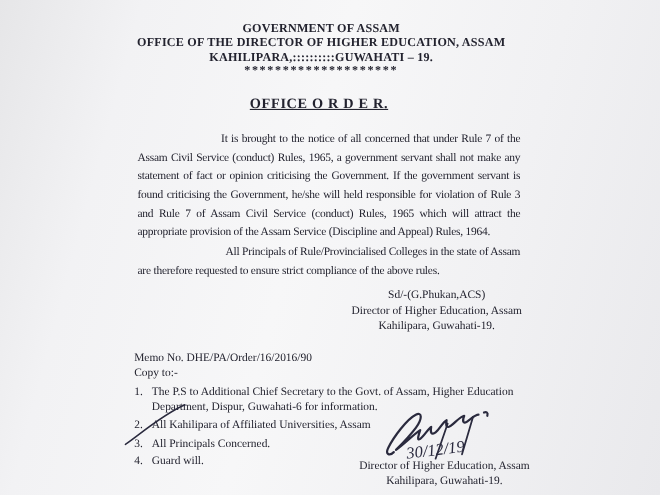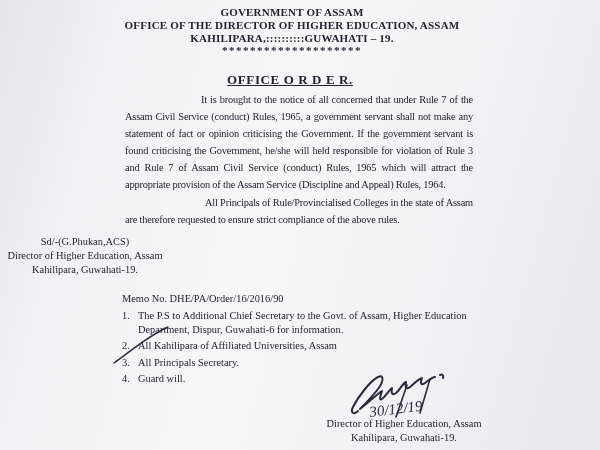--- a/index.html
+++ b/index.html
@@ -11,21 +11,21 @@
     background: #e9e9eb;
   }
   .sheet {
     position: relative;
     width: 600px;
     height: 450px;
     background: linear-gradient(105deg, #e6e6e8 0%, #f2f2f4 18%, #f7f7f8 45%, #f1f1f3 72%, #e9e9ec 100%);
     font-family: "Liberation Serif", "DejaVu Serif", serif;
     color: #23232f;
     box-sizing: border-box;
-    padding-top: 6px;
+    padding-top: 20px;
   }
   .doc-header {
     text-align: center;
     transform: translateX(-8px);
     font-weight: bold;
     font-size: 11px;
     line-height: 13px;
     letter-spacing: 0.2px;
   }
   .stars {
@@ -41,29 +41,30 @@
     text-align: center;
     transform: translateX(-10px);
     font-weight: bold;
     font-size: 13px;
     letter-spacing: 0.6px;
     text-decoration: underline;
   }
   .body-col {
     margin-left: 125px;
     width: 348px;
-    margin-top: 3px;
+    margin-top: 16px;
     font-size: 10.4px;
     line-height: 17px;
     letter-spacing: -0.2px;
     text-align: justify;
   }
   .para-1 { text-indent: 76px; }
   .para-2 { text-indent: 80px; margin-top: 1px; }
   .sig-block {
+    margin-left: 312px;
     margin-top: 7px;
     width: 170px;
     text-align: center;
     font-size: 10.4px;
     line-height: 14px;
   }
   .memo-row {
     display: flex;
     justify-content: space-between;
     margin-left: 122px;
@@ -143,33 +144,34 @@
   <div class="sig-block">
     <div>Sd/-(G.Phukan,ACS)</div>
     <div>Director of Higher Education, Assam</div>
     <div>Kahilipara, Guwahati-19.</div>
   </div>
 
   <div class="memo-row">
     <span class="memo-number">Memo No. DHE/PA/Order/16/2016/90</span>
   </div>
 
+  <div class="copy-to">Copy to:-</div>
 
   <div class="copy-list">
     <div class="copy-item">
       <span class="num">1.</span>
       <span class="txt">The P.S to Additional Chief Secretary to the Govt. of Assam, Higher Education Department, Dispur, Guwahati-6 for information.</span>
     </div>
     <div class="copy-item">
       <span class="num">2.</span>
       <span class="txt">All Kahilipara of Affiliated Universities, Assam</span>
     </div>
     <div class="copy-item">
       <span class="num">3.</span>
-      <span class="txt">All Principals Secretary.</span>
+      <span class="txt">All Principals Concerned.</span>
     </div>
     <div class="copy-item">
       <span class="num">4.</span>
       <span class="txt">Guard will.</span>
     </div>
     <svg class="pen-stroke" width="70" height="40" viewBox="0 0 70 40">
       <path d="M8,38 C 20,30 40,12 62,2" stroke="#2a2a3e" stroke-width="1.4" fill="none" stroke-linecap="round"></path>
     </svg>
   </div>
 

